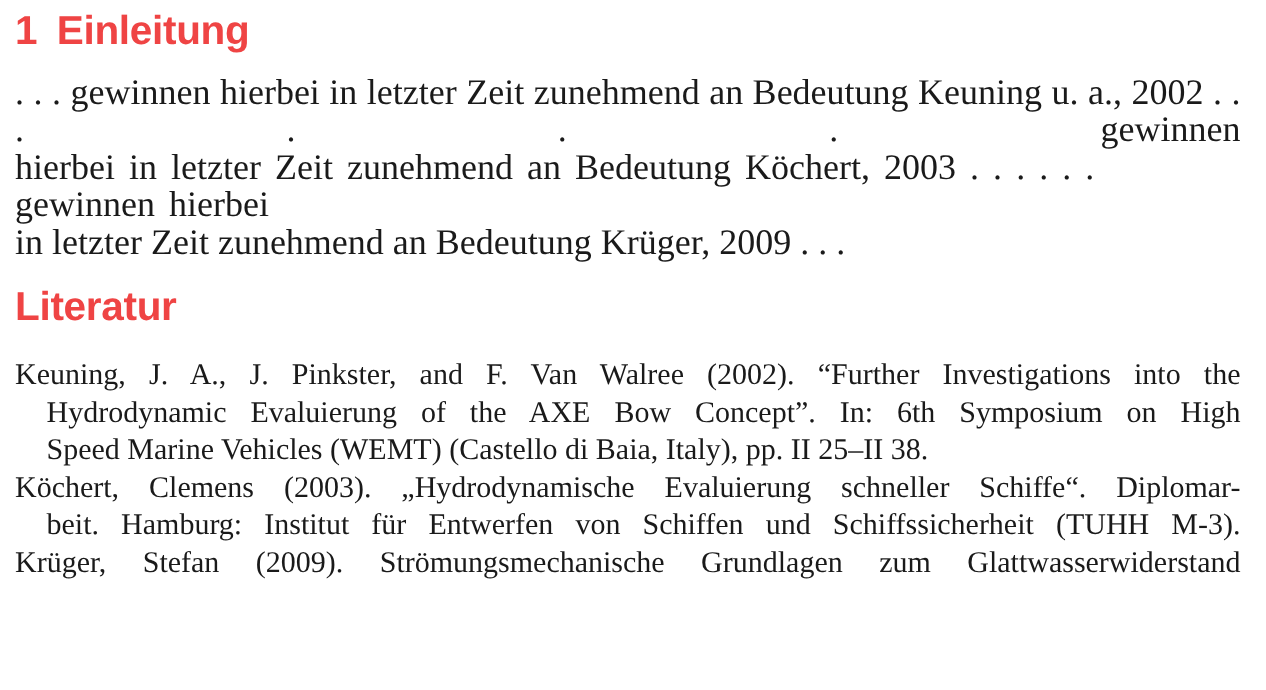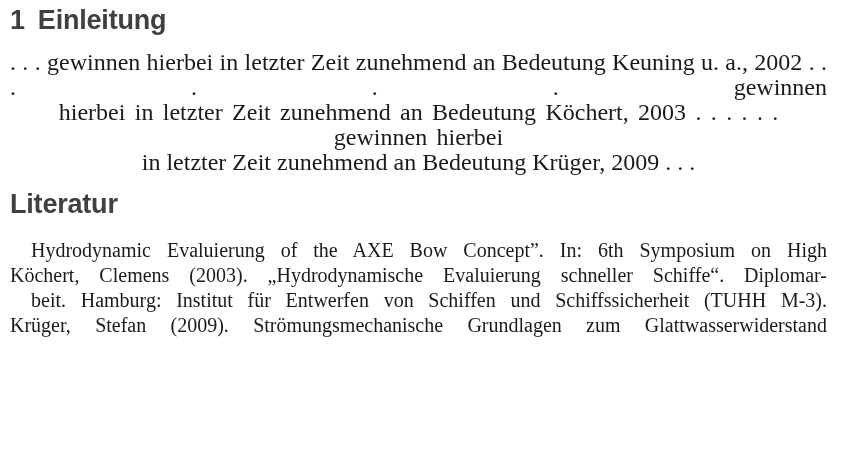--- a/index.html
+++ b/index.html
@@ -15,30 +15,30 @@
     padding: 7px 17px 0 10px;
     background: #ffffff;
     overflow: hidden;
   }
   h1, h2 {
     font-family: "Liberation Sans", sans-serif;
     font-weight: bold;
     font-size: 27px;
     line-height: 27px;
     margin: 0;
-    color: #404040;
+    color: #ef4444;
     letter-spacing: -0.2px;
   }
   .sec-num { display: inline-block; margin-right: 13px; }
   .para {
     margin-top: 16px;
     font-size: 24px;
     line-height: 25px;
   }
-  .pline { min-height: 25px; text-align: center; }
+  .pline { min-height: 25px; }
   
   .para .pline:nth-child(2) { word-spacing: 0.14em; }
   
   .jfull {
     text-align: justify;
     -moz-text-align-last: justify;
     text-align-last: justify;
     text-justify: inter-word;
   }
   h2.lit { margin-top: 16px; }
@@ -66,21 +66,23 @@
   <div class="para" id="paragraph">
       <div class="pline jfull">. . . gewinnen hierbei in letzter Zeit zunehmend an Bedeutung Keuning u. a., 2002 . . . . . . gewinnen</div>
       <div class="pline">hierbei in letzter Zeit zunehmend an Bedeutung Köchert, 2003 . . . . . . gewinnen hierbei</div>
       <div class="pline">in letzter Zeit zunehmend an Bedeutung Krüger, 2009 . . .</div>
     </div>
 
   <h2 class="lit">Literatur</h2>
 
   <div class="biblist" id="biblist">
       <div class="bib-entry">
+        <div class="bline jfull"><span class="seg">Keuning, J. A., J. Pinkster, and F. Van Walree (2002). “Further Investigations into the</span></div>
         <div class="bline cont jfull"><span class="seg">Hydrodynamic Evaluierung of the AXE Bow Concept”. In: </span><span class="seg it">6th Symposium on High</span></div>
+        <div class="bline cont"><span class="seg it">Speed Marine Vehicles (WEMT)</span><span class="seg"> (Castello di Baia, Italy), pp. II 25–II 38.</span></div>
       </div>
       <div class="bib-entry">
         <div class="bline jfull"><span class="seg">Köchert, Clemens (2003). „Hydrodynamische Evaluierung schneller Schiffe“. Diplomar-</span></div>
         <div class="bline cont jfull"><span class="seg">beit. Hamburg: Institut für Entwerfen von Schiffen und Schiffssicherheit (TUHH M-3).</span></div>
       </div>
       <div class="bib-entry">
         <div class="bline jfull"><span class="seg">Krüger, Stefan (2009). </span><span class="seg it">Strömungsmechanische Grundlagen zum Glattwasserwiderstand</span></div>
       </div>
     </div>
 

